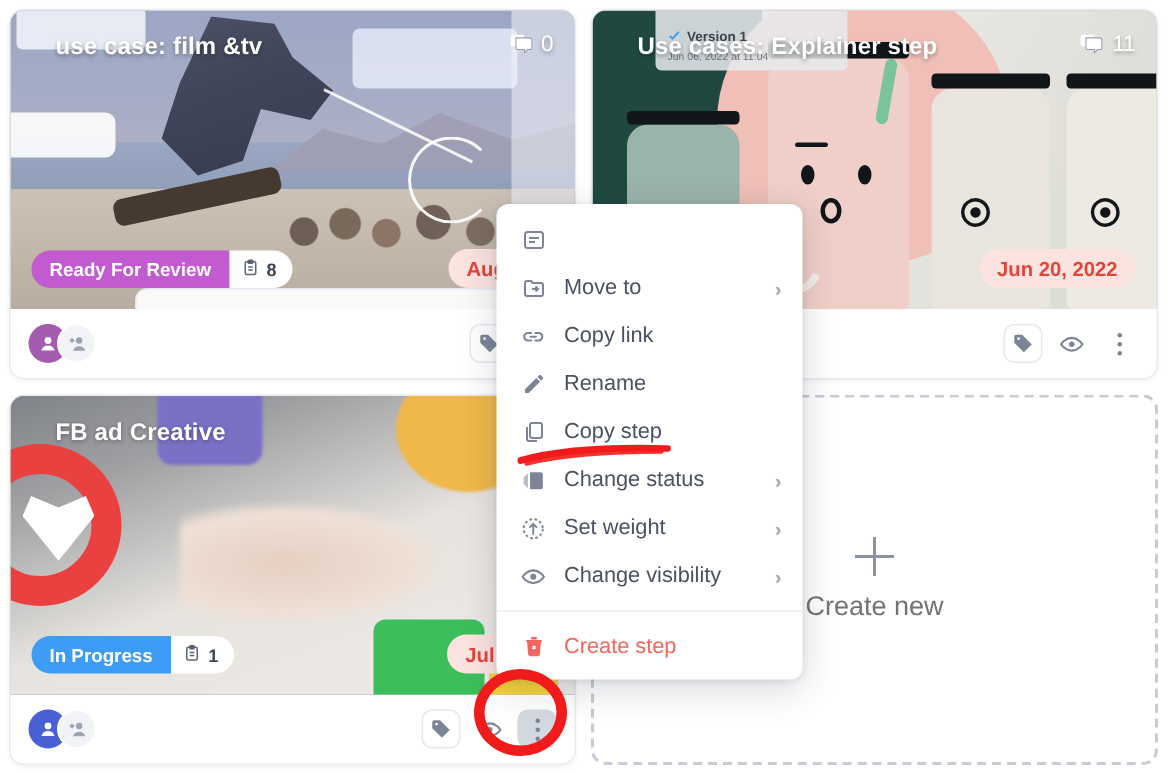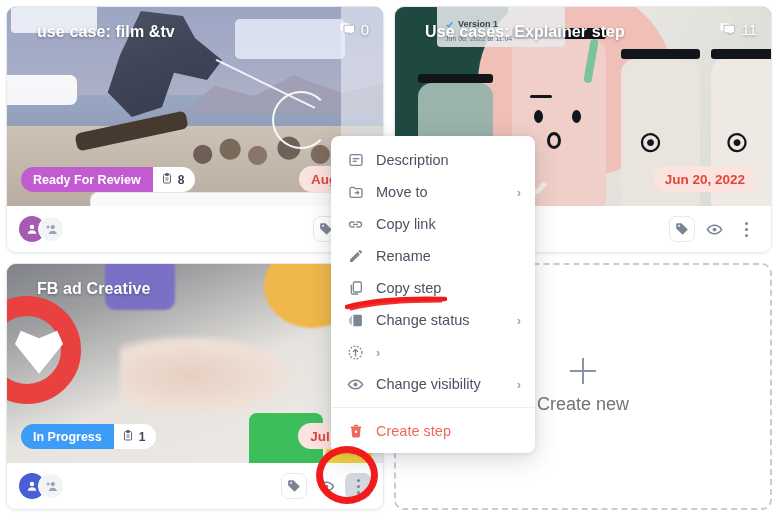--- a/index.html
+++ b/index.html
@@ -643,21 +643,20 @@
   <div class="ctx-menu">
 
     <div class="ctx-item">
       <span class="ctx-ic">
         <svg width="16" height="16" viewBox="0 0 24 24" fill="none" stroke="#7c8595" stroke-width="2">
           <rect x="3" y="4" width="18" height="16" rx="2.5"></rect>
           <line x1="7" y1="10" x2="17" y2="10"></line>
           <line x1="7" y1="14" x2="13" y2="14"></line>
         </svg>
       </span>
-      <span class="ctx-label">Description</span>
     </div>
 
     <div class="ctx-item">
       <span class="ctx-ic">
         <svg width="16" height="16" viewBox="0 0 24 24" fill="none" stroke="#7c8595" stroke-width="2">
           <path d="M3 7a2 2 0 0 1 2-2h4l2 2h8a2 2 0 0 1 2 2v9a2 2 0 0 1-2 2H5a2 2 0 0 1-2-2z"></path>
           <path d="M10 13h6M13.5 10.5L16 13l-2.5 2.5"></path>
         </svg>
       </span>
       <span class="ctx-label">Move to</span>
@@ -705,20 +704,21 @@
       <span class="ctx-chev">›</span>
     </div>
 
     <div class="ctx-item">
       <span class="ctx-ic">
         <svg width="17" height="17" viewBox="0 0 24 24" fill="none" stroke="#7c8595" stroke-width="1.8">
           <circle cx="12" cy="12" r="9" stroke-dasharray="2.6 2.2"></circle>
           <path d="M12 17V8M9 10.5L12 7.5l3 3" stroke-linecap="round"></path>
         </svg>
       </span>
+      <span class="ctx-label">Set weight</span>
       <span class="ctx-chev">›</span>
     </div>
 
     <div class="ctx-item">
       <span class="ctx-ic">
         <svg width="17" height="17" viewBox="0 0 24 24" fill="none" stroke="#7c8595" stroke-width="2">
           <path d="M2 12s3.8-6 10-6 10 6 10 6-3.8 6-10 6-10-6-10-6z"></path>
           <circle cx="12" cy="12" r="2.8" fill="#7c8595" stroke="none"></circle>
         </svg>
       </span>

